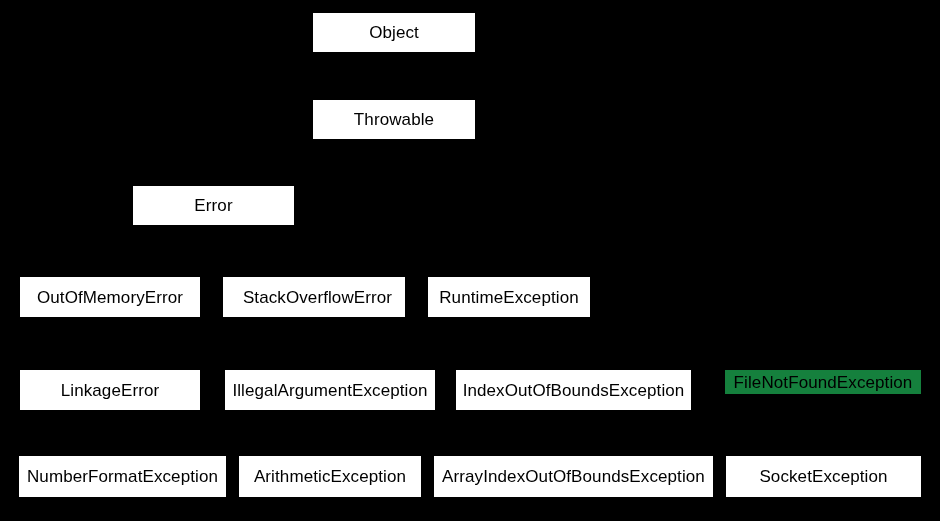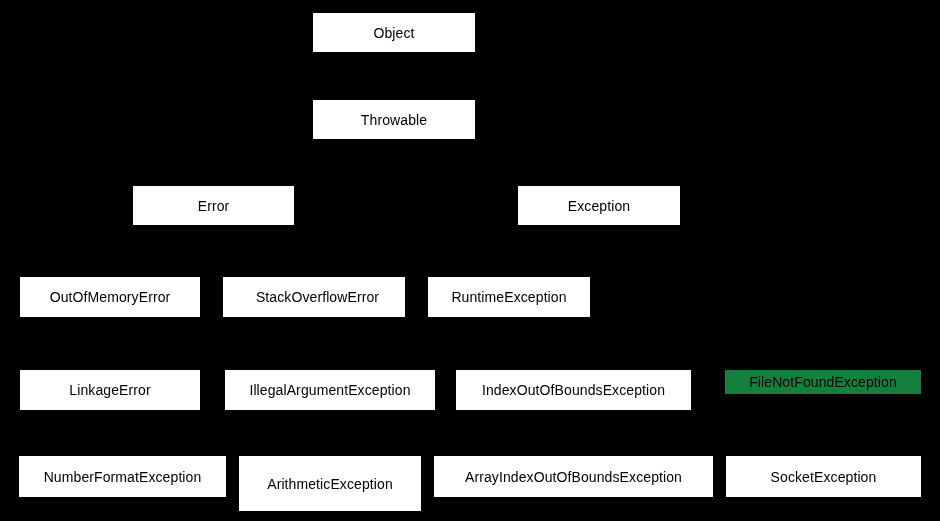--- a/index.html
+++ b/index.html
@@ -16,21 +16,21 @@
     font-family: "Liberation Sans", sans-serif;
   }
   .node-box {
     position: absolute;
     background: #ffffff;
     color: #000000;
     display: flex;
     align-items: center;
     justify-content: center;
     box-sizing: border-box;
-    font-size: 14px;
+    font-size: 17px;
     font-weight: 400;
     letter-spacing: 0.1px;
     line-height: 1;
     white-space: nowrap;
     text-align: center;
   }
   .node-label {
     display: block;
     padding: 0 4px;
   }
@@ -40,23 +40,20 @@
 
 <div id="diagram-canvas">
     <div class="node-box" style="left: 313px; top: 13px; width: 162px; height: 39px; background: rgb(255, 255, 255); color: rgb(0, 0, 0);">
       <span class="node-label">Object</span>
     </div>
     <div class="node-box" style="left: 313px; top: 100px; width: 162px; height: 39px; background: rgb(255, 255, 255); color: rgb(0, 0, 0);">
       <span class="node-label">Throwable</span>
     </div>
     <div class="node-box" style="left: 133px; top: 186px; width: 161px; height: 39px; background: rgb(255, 255, 255); color: rgb(0, 0, 0);">
       <span class="node-label">Error</span>
-    </div>
-    <div class="node-box" style="left: 518px; top: 186px; width: 162px; height: 39px; background: rgb(255, 255, 255); color: rgb(0, 0, 0);">
-      <span class="node-label">Exception</span>
     </div>
     <div class="node-box" style="left: 20px; top: 277px; width: 180px; height: 40px; background: rgb(255, 255, 255); color: rgb(0, 0, 0);">
       <span class="node-label">OutOfMemoryError</span>
     </div>
     <div class="node-box" style="left: 223px; top: 277px; width: 182px; height: 40px; background: rgb(255, 255, 255); color: rgb(0, 0, 0); padding-left: 7px;">
       <span class="node-label">StackOverflowError</span>
     </div>
     <div class="node-box" style="left: 428px; top: 277px; width: 162px; height: 40px; background: rgb(255, 255, 255); color: rgb(0, 0, 0);">
       <span class="node-label">RuntimeException</span>
     </div>
@@ -68,21 +65,21 @@
     </div>
     <div class="node-box" style="left: 456px; top: 370px; width: 235px; height: 40px; background: rgb(255, 255, 255); color: rgb(0, 0, 0);">
       <span class="node-label">IndexOutOfBoundsException</span>
     </div>
     <div class="node-box" style="left: 725px; top: 370px; width: 196px; height: 24px; background: #15803d; color: rgb(0, 0, 0);">
       <span class="node-label">FileNotFoundException</span>
     </div>
     <div class="node-box" style="left: 19px; top: 456px; width: 207px; height: 41px; background: rgb(255, 255, 255); color: rgb(0, 0, 0);">
       <span class="node-label">NumberFormatException</span>
     </div>
-    <div class="node-box" style="left: 239px; top: 456px; width: 182px; height: 55px; background: rgb(255, 255, 255); color: rgb(0, 0, 0);">
+    <div class="node-box" style="left: 239px; top: 456px; width: 182px; height: 41px; background: rgb(255, 255, 255); color: rgb(0, 0, 0);">
       <span class="node-label">ArithmeticException</span>
     </div>
     <div class="node-box" style="left: 434px; top: 456px; width: 279px; height: 41px; background: rgb(255, 255, 255); color: rgb(0, 0, 0);">
       <span class="node-label">ArrayIndexOutOfBoundsException</span>
     </div>
     <div class="node-box" style="left: 726px; top: 456px; width: 195px; height: 41px; background: rgb(255, 255, 255); color: rgb(0, 0, 0);">
       <span class="node-label">SocketException</span>
     </div>
   </div>
 

